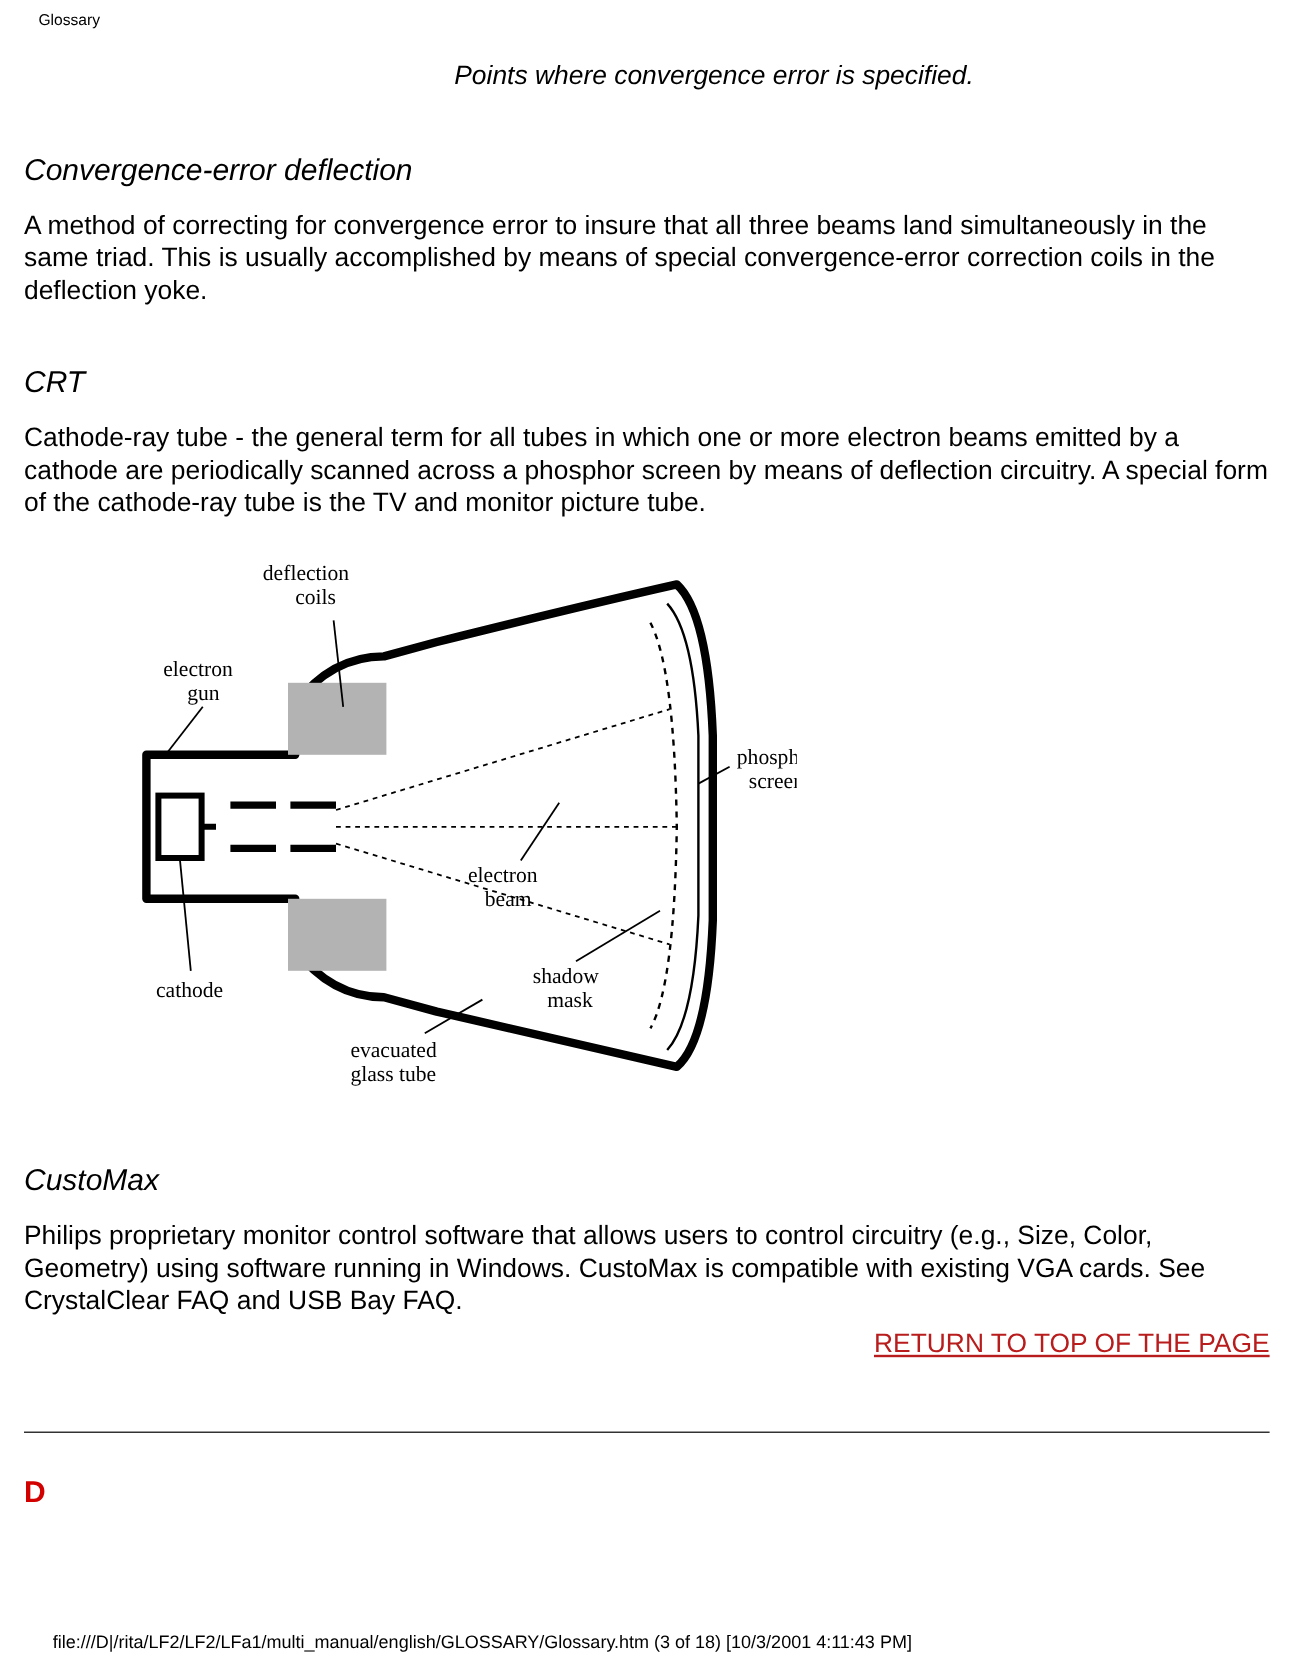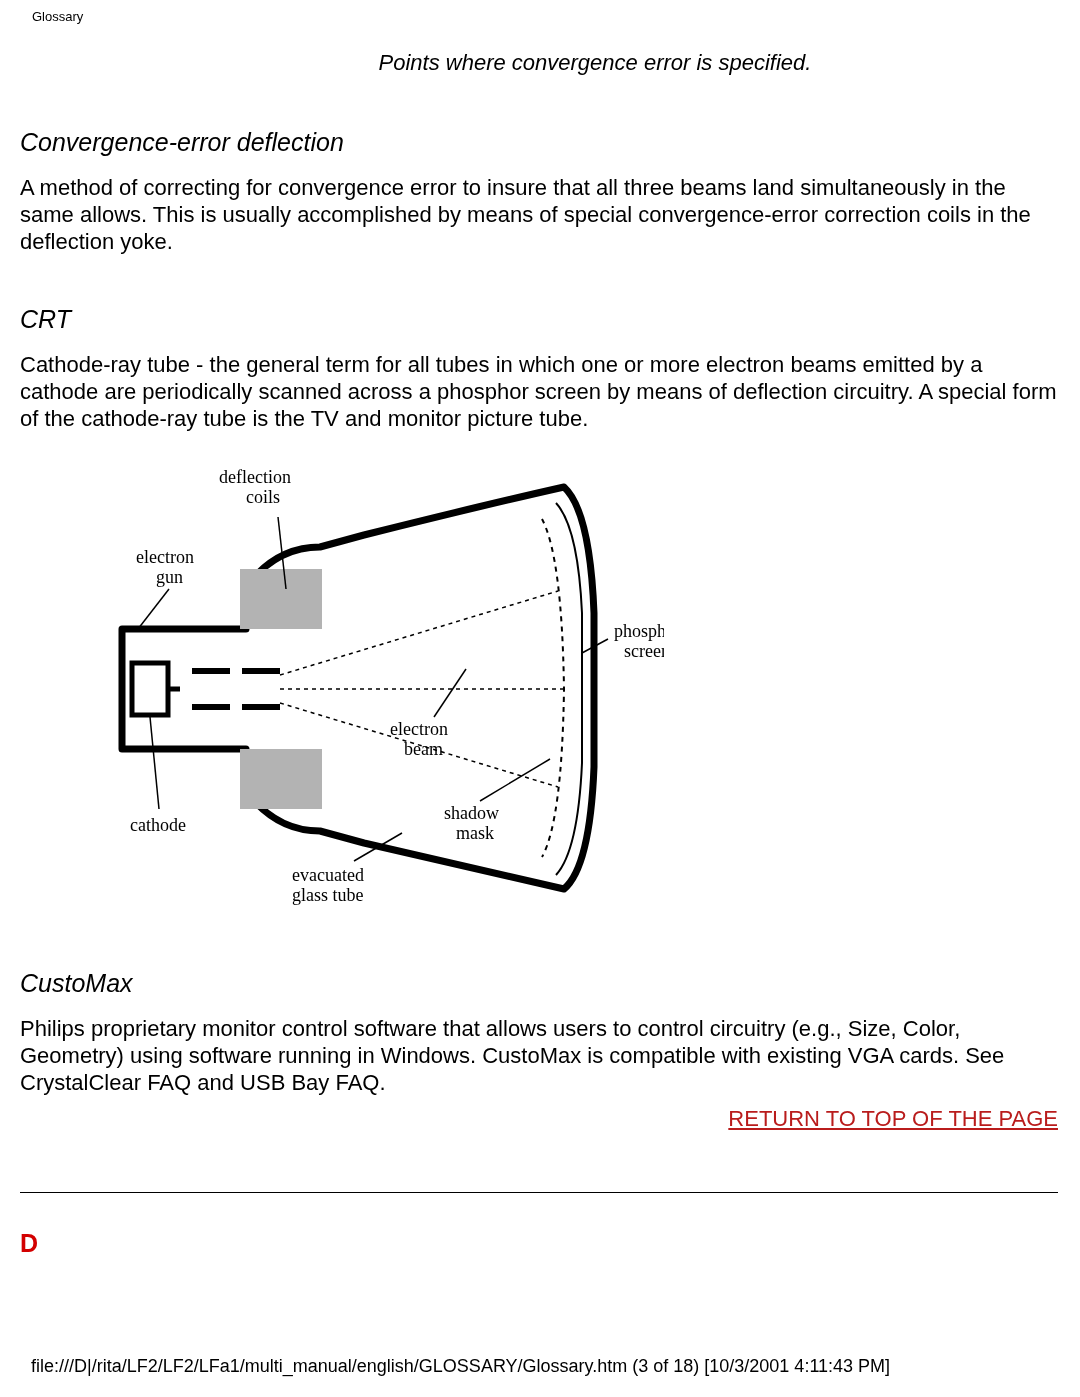--- a/index.html
+++ b/index.html
@@ -63,41 +63,41 @@
     }
     .letter {
       color: #d30000;
       font-weight: bold;
       font-size: 25px;
       margin-bottom: 14px;
     }
     .footer {
       position: absolute;
       bottom: 20px;
-      left: 31px;
-      font-size: 18px;
+      left: 44px;
+      font-size: 15px;
     }
     
     .dlabel {
       font-family: Georgia, 'Times New Roman', serif;
       font-size: 18px;
       fill: #000;
     }
   </style>
 </head>
 <body>
 
 <div class="page">
   <div class="header-title">Glossary</div>
 
   <div class="content">
     <div class="caption">Points where convergence error is specified.</div>
 
     <h2>Convergence-error deflection</h2>
-    <p class="body-text">A method of correcting for convergence error to insure that all three beams land simultaneously in the same allows. This is usually accomplished by means of special convergence-error correction coils in the deflection yoke.</p>
+    <p class="body-text">A method of correcting for convergence error to insure that all three beams land simultaneously in the same triad. This is usually accomplished by means of special convergence-error correction coils in the deflection yoke.</p>
 
     <h2>CRT</h2>
     <p class="body-text" style="margin-bottom:24px;">Cathode-ray tube - the general term for all tubes in which one or more electron beams emitted by a cathode are periodically scanned across a phosphor screen by means of deflection circuitry. A special form of the cathode-ray tube is the TV and monitor picture tube.</p>
 
     <div class="crt-diagram">
       <svg viewBox="0 0 600 460" width="600" height="460">
 
         <path d="M 58 195 L 58 172 L 182 172 L 182 130 Q 212 90 256 90 L 300 78 Q 420 48 500 30 Q 526 54 530 156 L 530 310 Q 526 410 500 432 L 300 386 L 256 374 Q 212 374 182 334 L 182 292 L 58 292 Z" fill="none" stroke="#000" stroke-width="7" stroke-linejoin="round"></path>
 
         <rect x="176" y="112" width="82" height="60" fill="#b3b3b3"></rect>

